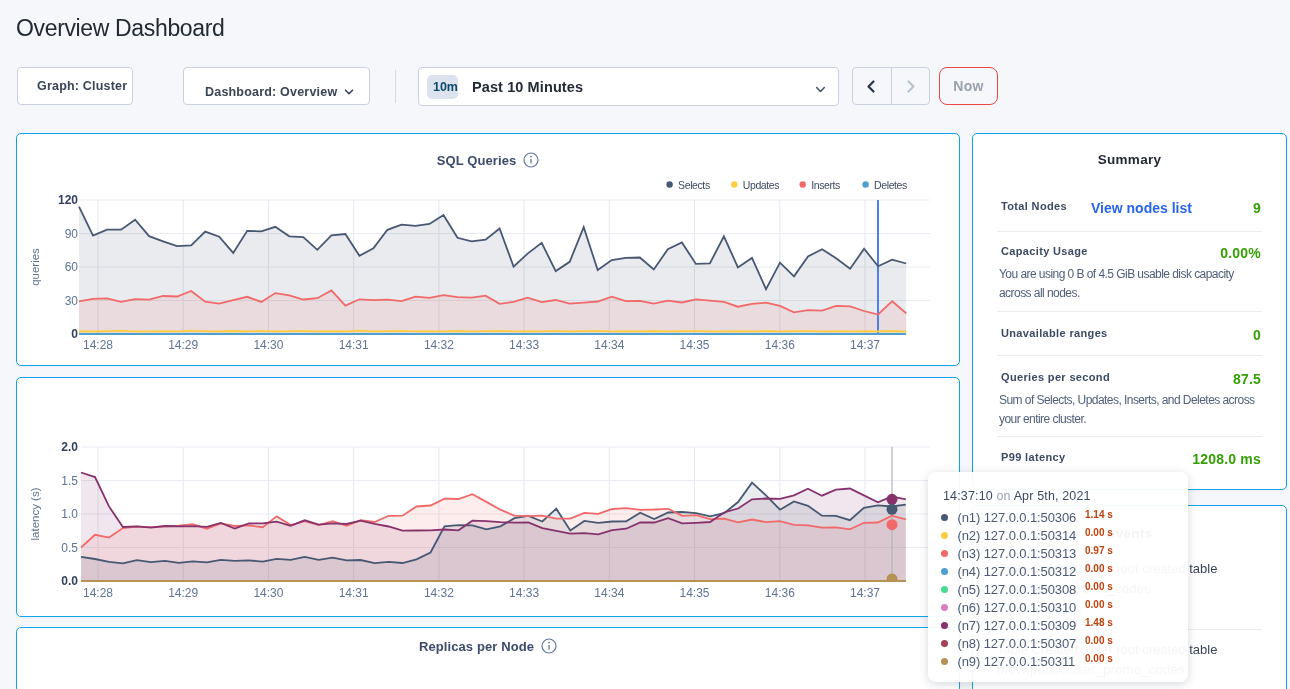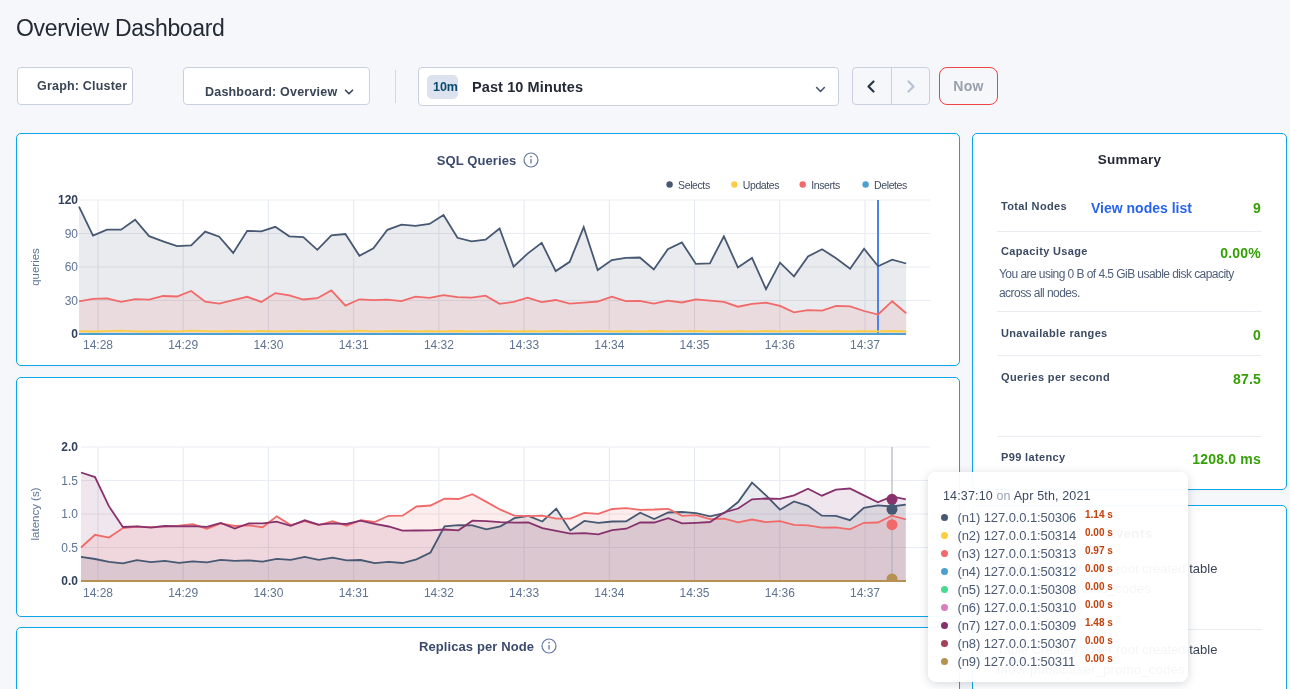--- a/index.html
+++ b/index.html
@@ -167,20 +167,21 @@
     <div class="shr" style="top:96.5px"></div>
     <div class="slabel" style="top:111px">Capacity Usage</div>
     <div class="sval" style="top:111px">0.00%</div>
     <div class="spara" style="top:131px">You are using 0 B of 4.5 GiB usable disk capacity across all nodes.</div>
     <div class="shr" style="top:177px"></div>
     <div class="slabel" style="top:193px">Unavailable ranges</div>
     <div class="sval" style="top:193px">0</div>
     <div class="shr" style="top:221px"></div>
     <div class="slabel" style="top:237px">Queries per second</div>
     <div class="sval" style="top:237px">87.5</div>
+    <div class="spara" style="top:257px">Sum of Selects, Updates, Inserts, and Deletes across your entire cluster.</div>
     <div class="shr" style="top:302px"></div>
     <div class="slabel" style="top:317px">P99 latency</div>
     <div class="sval" style="top:317px">1208.0 ms</div>
   </div>
 <div class="card" style="left:972px;top:505px;width:315px;height:230px">
     <div class="abs" style="left:0;top:20px;width:100%;text-align:center;font-size:13.5px;font-weight:bold;color:#242a35;letter-spacing:0.3px">Events</div>
     <div class="abs" style="left:24px;top:53px;width:280px;font-size:13px;color:#394455;line-height:20px">Table Created: User root created table<br><span style="letter-spacing:0.25px">movr.public.promo_codes</span></div>
     <div class="abs" style="left:24px;top:97px;font-size:12.5px;color:#8b96a8">19 minutes ago</div>
     <div class="shr" style="top:123px"></div>
     <div class="abs" style="left:24px;top:134px;width:280px;font-size:13px;color:#394455;line-height:20px">Table Created: User root created table<br><span style="letter-spacing:0.25px">movr.public.user_promo_codes</span></div>

